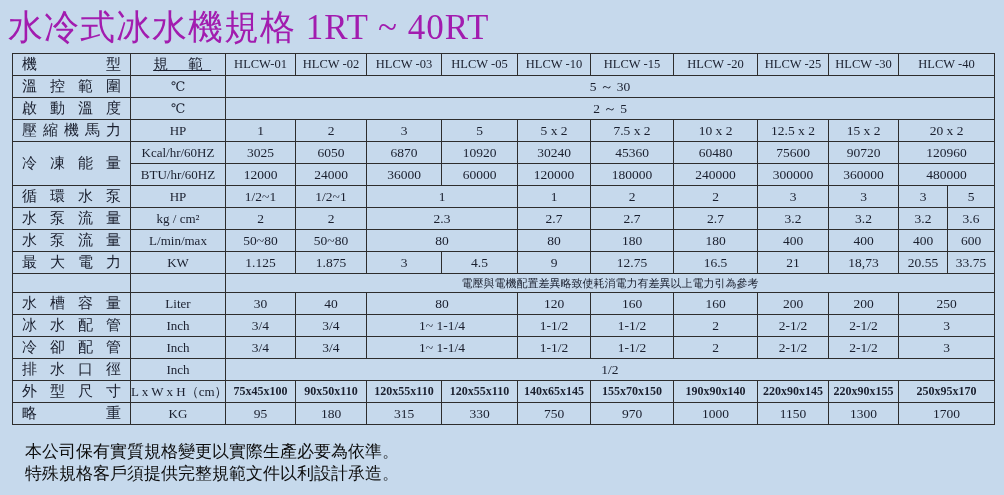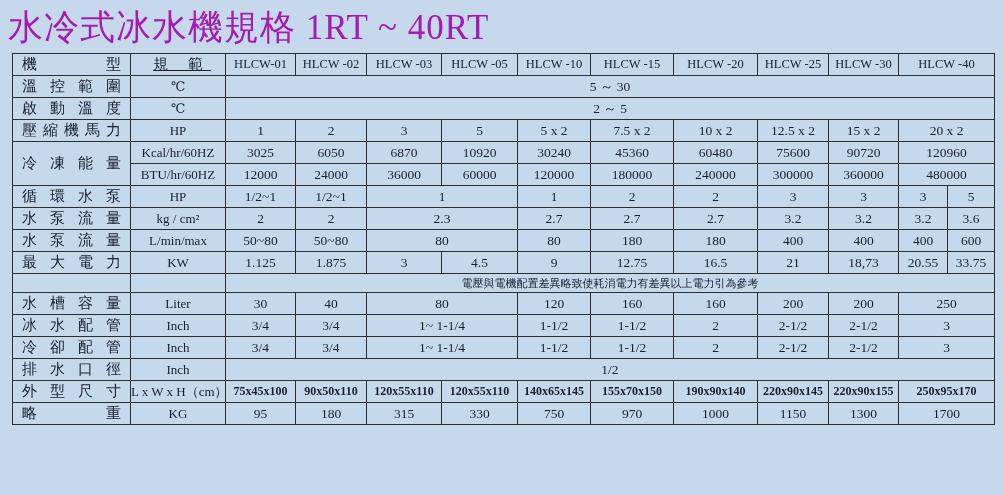--- a/index.html
+++ b/index.html
@@ -274,13 +274,15 @@
         <td class="val">970</td>
         <td class="val">1000</td>
         <td class="val">1150</td>
         <td class="val">1300</td>
         <td class="val" colspan="2">1700</td>
       </tr>
     </tbody>
 </table>
 
 <div class="footer">
+  <div>本公司保有實質規格變更以實際生產必要為依準。</div>
+  <div>特殊規格客戶須提供完整規範文件以利設計承造。</div>
 </div>
 
 </body></html>

